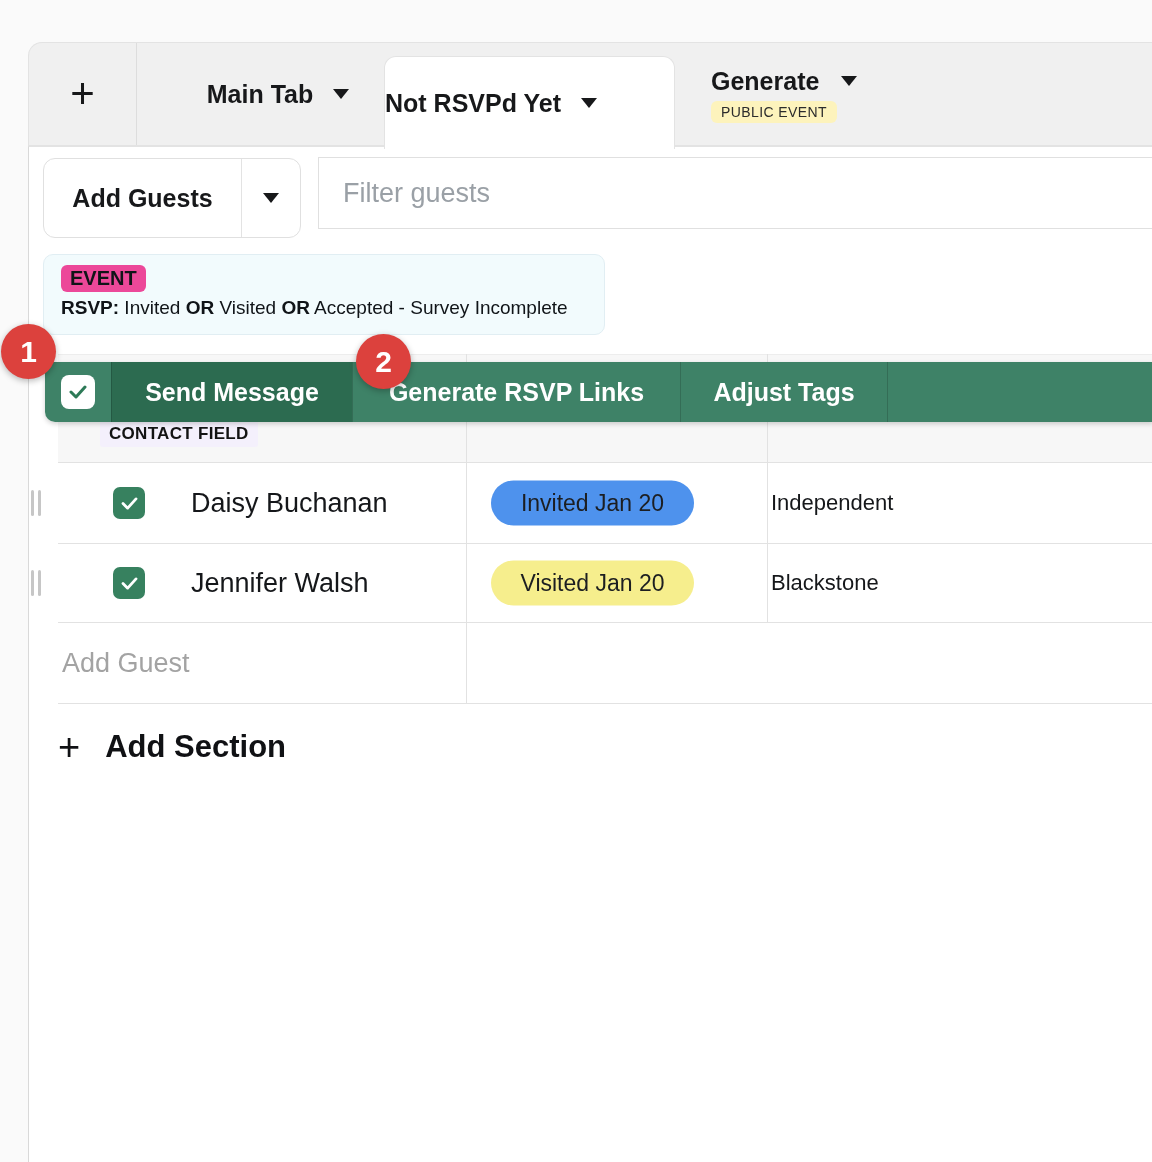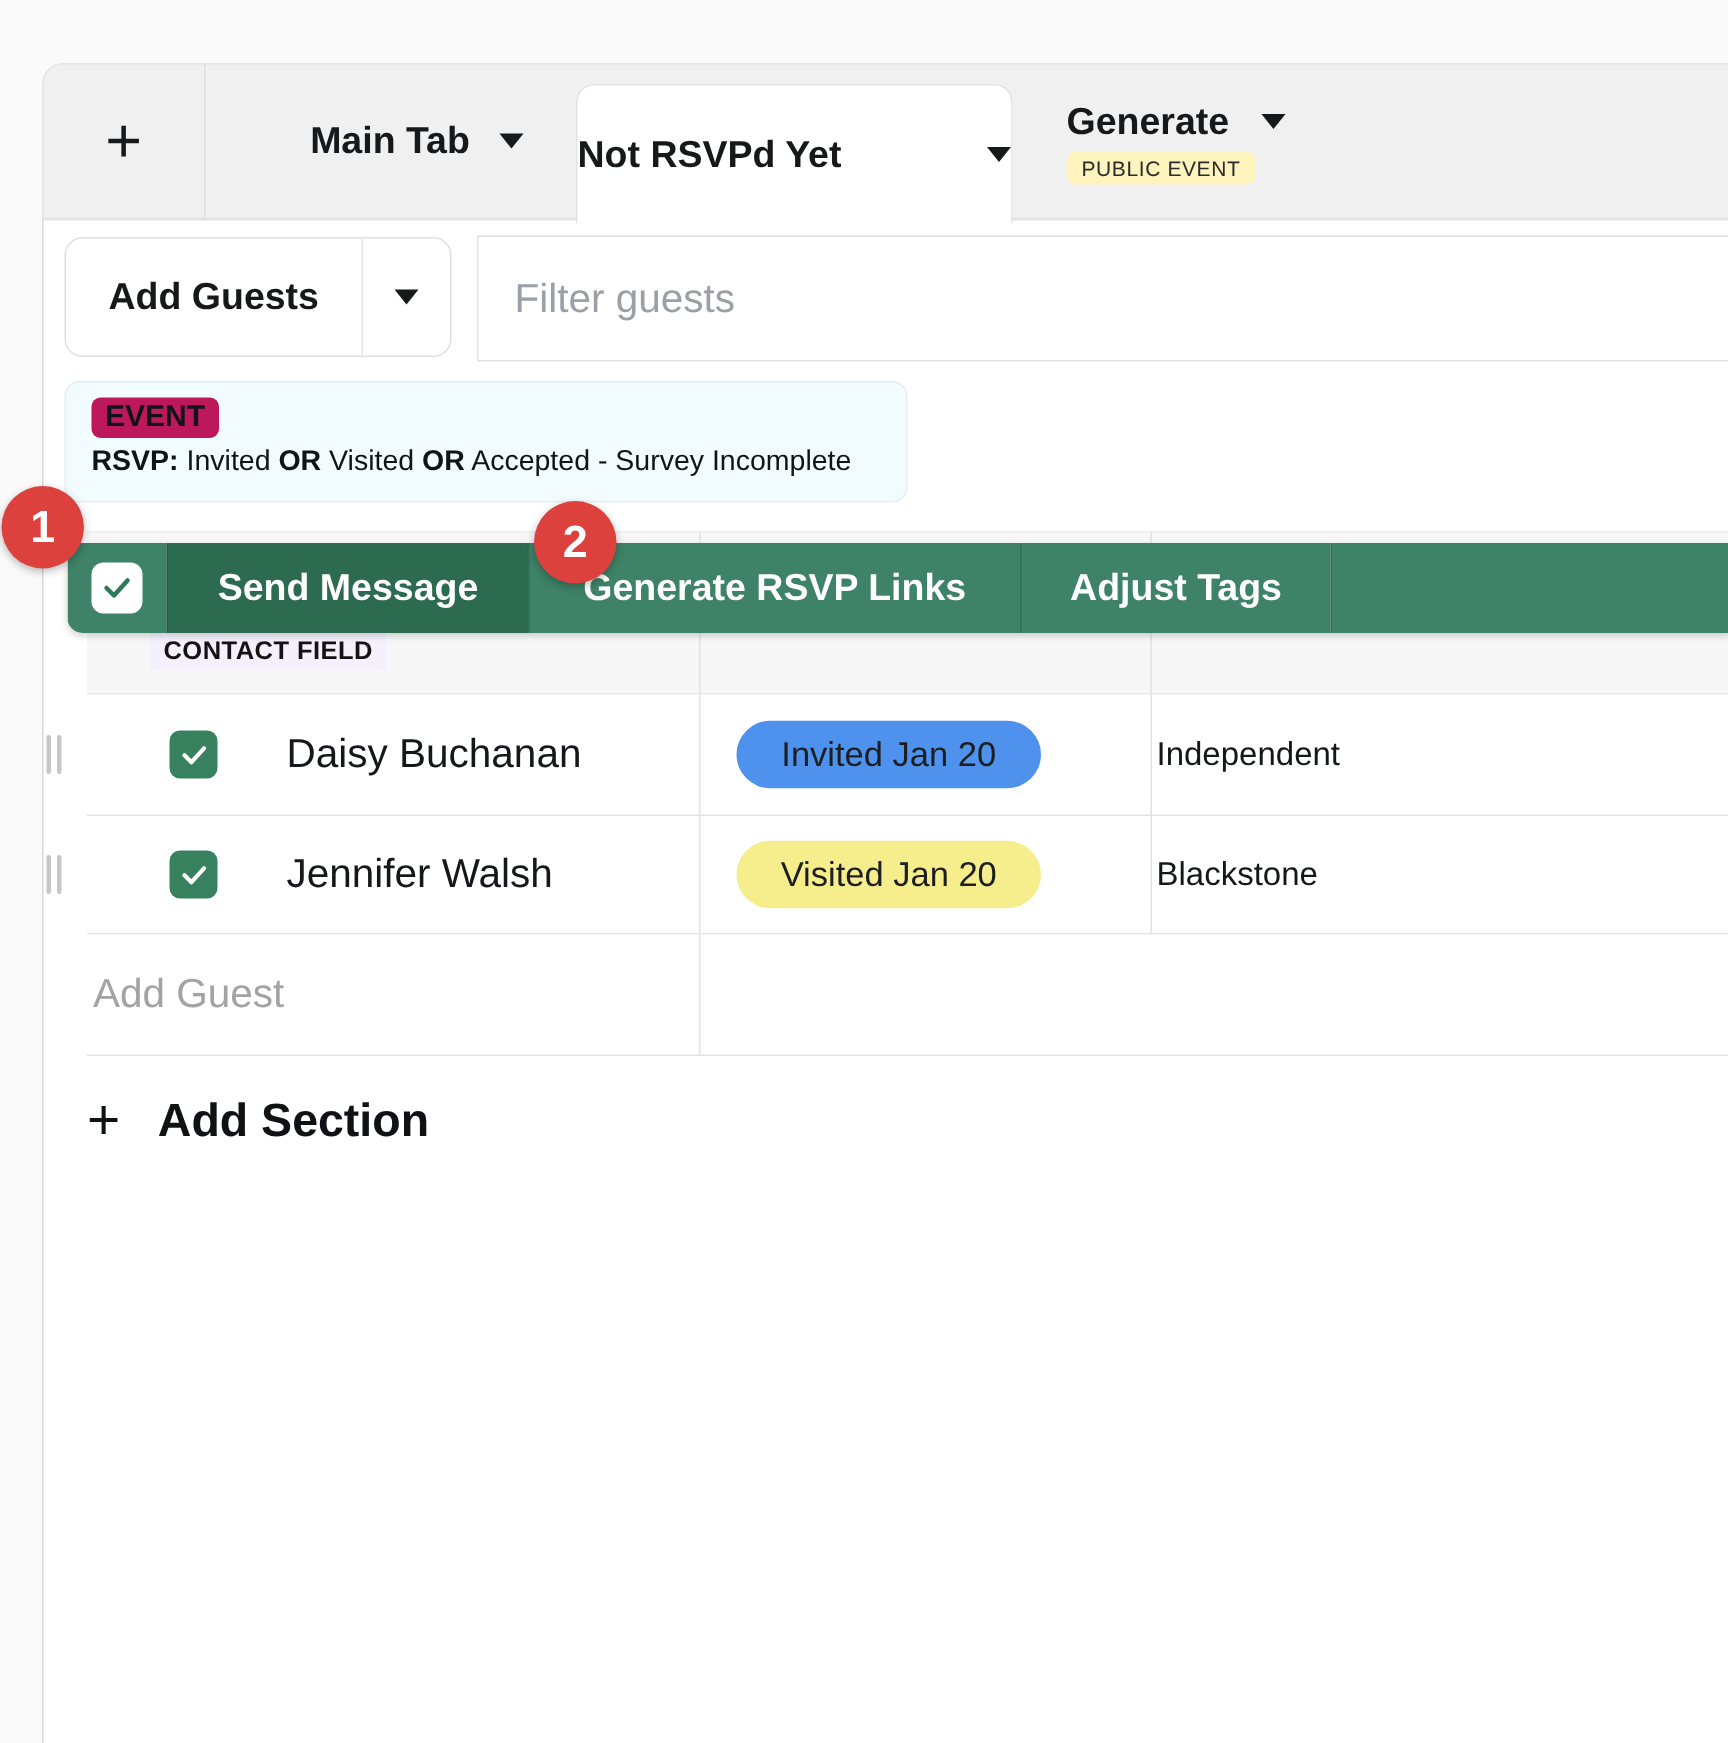--- a/index.html
+++ b/index.html
@@ -26,21 +26,21 @@
   .tab-plain{
     position:absolute;top:0;height:102px;
     display:flex;align-items:center;gap:20px;cursor:pointer;
   }
   .tab-label{font-size:25px;font-weight:700;color:#17181a;white-space:nowrap;}
   .tri{width:0;height:0;border-left:8px solid transparent;border-right:8px solid transparent;border-top:10px solid #17181a;}
   .tab-active{
     position:absolute;left:355px;top:13px;width:291px;height:93px;
     background:#ffffff;border:1px solid #e3e3e3;border-bottom:none;
     border-radius:12px 12px 0 0;box-sizing:border-box;
-    display:flex;align-items:center;justify-content:space-between;gap:20px;
+    display:flex;align-items:center;justify-content:flex-start;gap:20px;
     z-index:4;cursor:pointer;
   }
   .tab-stacked{
     position:absolute;top:22px;height:58px;
     display:flex;flex-direction:column;align-items:flex-start;cursor:pointer;
   }
   .tab-stacked .top-line{display:flex;align-items:center;gap:22px;height:32px;}
   .public-badge{
     margin-top:4px;background:#fdf3bc;color:#2b2b2b;
     font-size:14px;font-weight:400;letter-spacing:.4px;
@@ -57,34 +57,34 @@
     position:absolute;left:14px;top:11px;height:80px;
     display:flex;align-items:stretch;background:#fff;
     border:1px solid #e0e0e0;border-radius:12px;box-sizing:border-box;cursor:pointer;
   }
   .addguests .main{width:197px;display:flex;align-items:center;justify-content:center;
     font-size:25px;font-weight:700;}
   .addguests .sep{width:1px;background:#e3e3e3;}
   .addguests .arrow{width:58px;display:flex;align-items:center;justify-content:center;}
   
   .filter-input{
-    position:absolute;left:289px;top:10px;width:835px;height:84px;
+    position:absolute;left:289px;top:10px;width:835px;height:72px;
     border:1px solid #e0e0e0;border-radius:0;background:#fff;
     font-family:"Liberation Sans", sans-serif;font-size:27px;color:#3c4043;
     padding:0 24px;box-sizing:border-box;outline:none;
   }
   .filter-input::placeholder{color:#9aa0a6;}
   
   .event-chip{
     position:absolute;left:14px;top:107px;width:562px;height:81px;
     background:#f2fbfd;border:1px solid #e1eef3;border-radius:10px;
     box-sizing:border-box;padding:10px 17px;
   }
   .event-badge{
-    display:inline-block;background:#be185d;color:#101418;
+    display:inline-block;background:#ec4899;color:#101418;
     font-size:20px;font-weight:700;padding:2px 9px;border-radius:6px;
   }
   .chip-line{margin-top:5px;font-size:19px;color:#101418;white-space:nowrap;}
   .chip-line .b{font-weight:700;}
   
   .head-band{
     position:absolute;left:29px;top:207px;width:1095px;height:109px;
     background:#f7f7f7;border-top:1px solid #ededed;border-bottom:1px solid #e2e2e2;
     box-sizing:border-box;
   }

